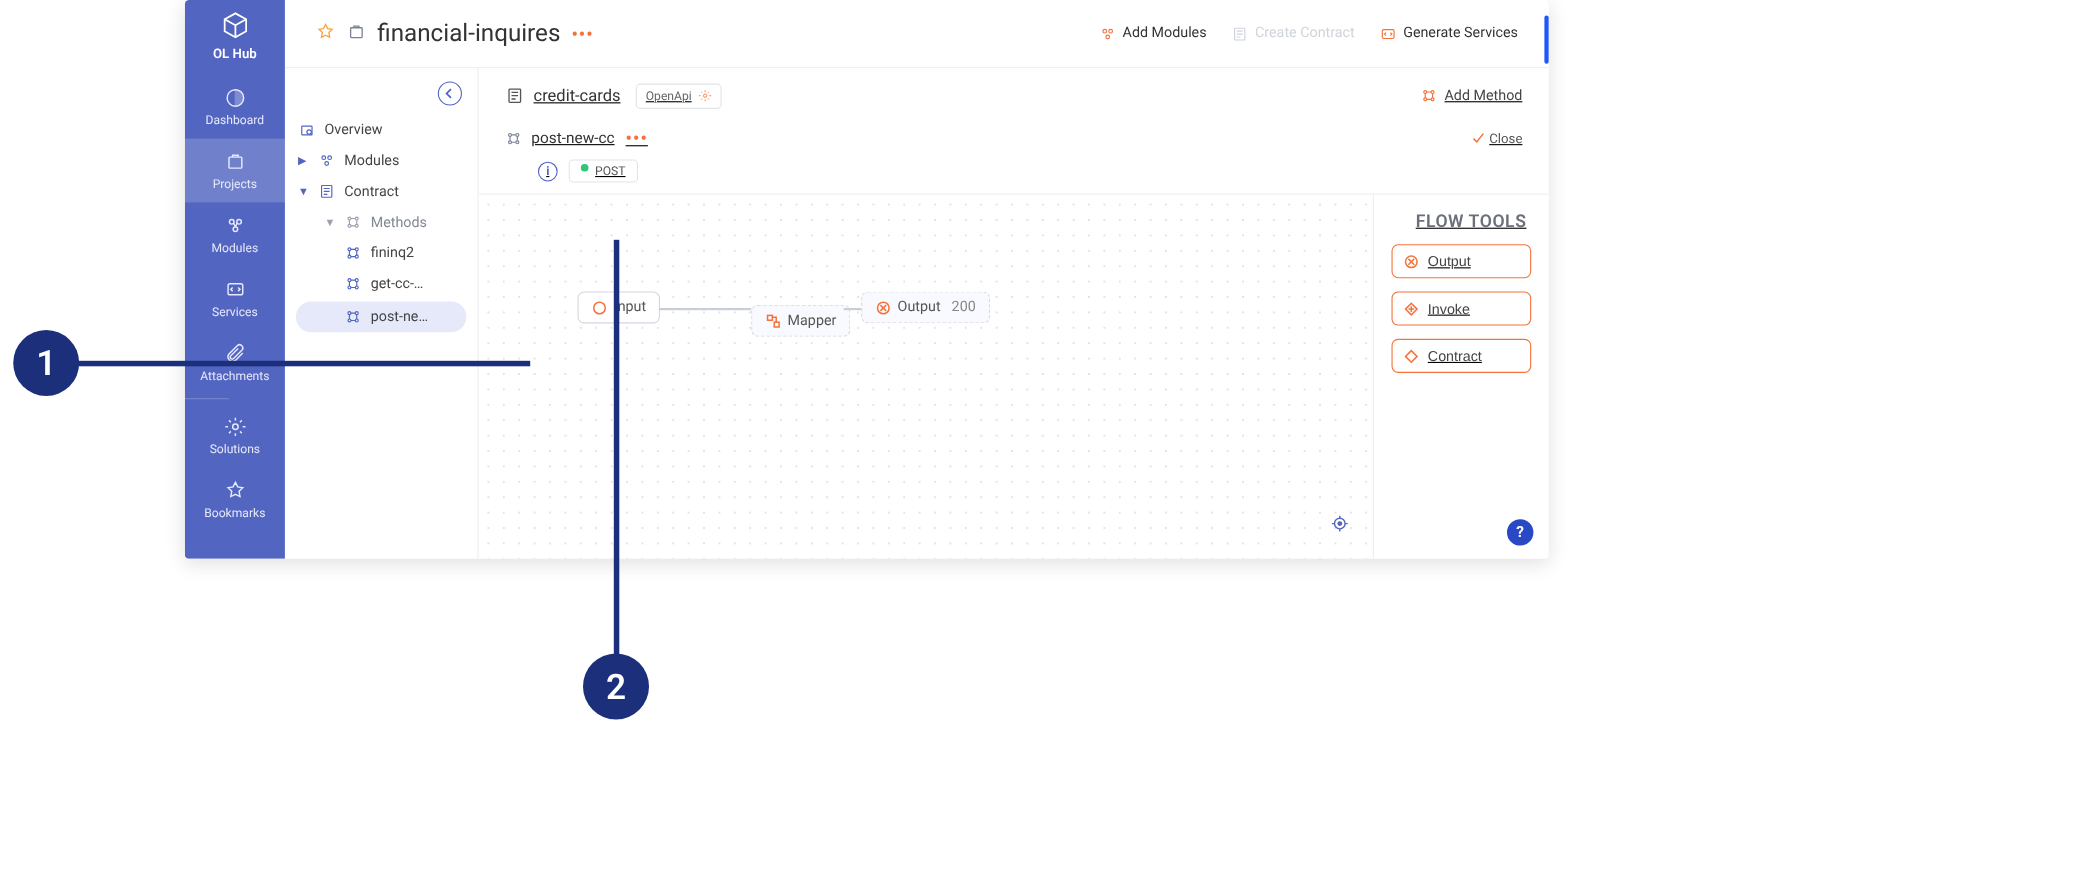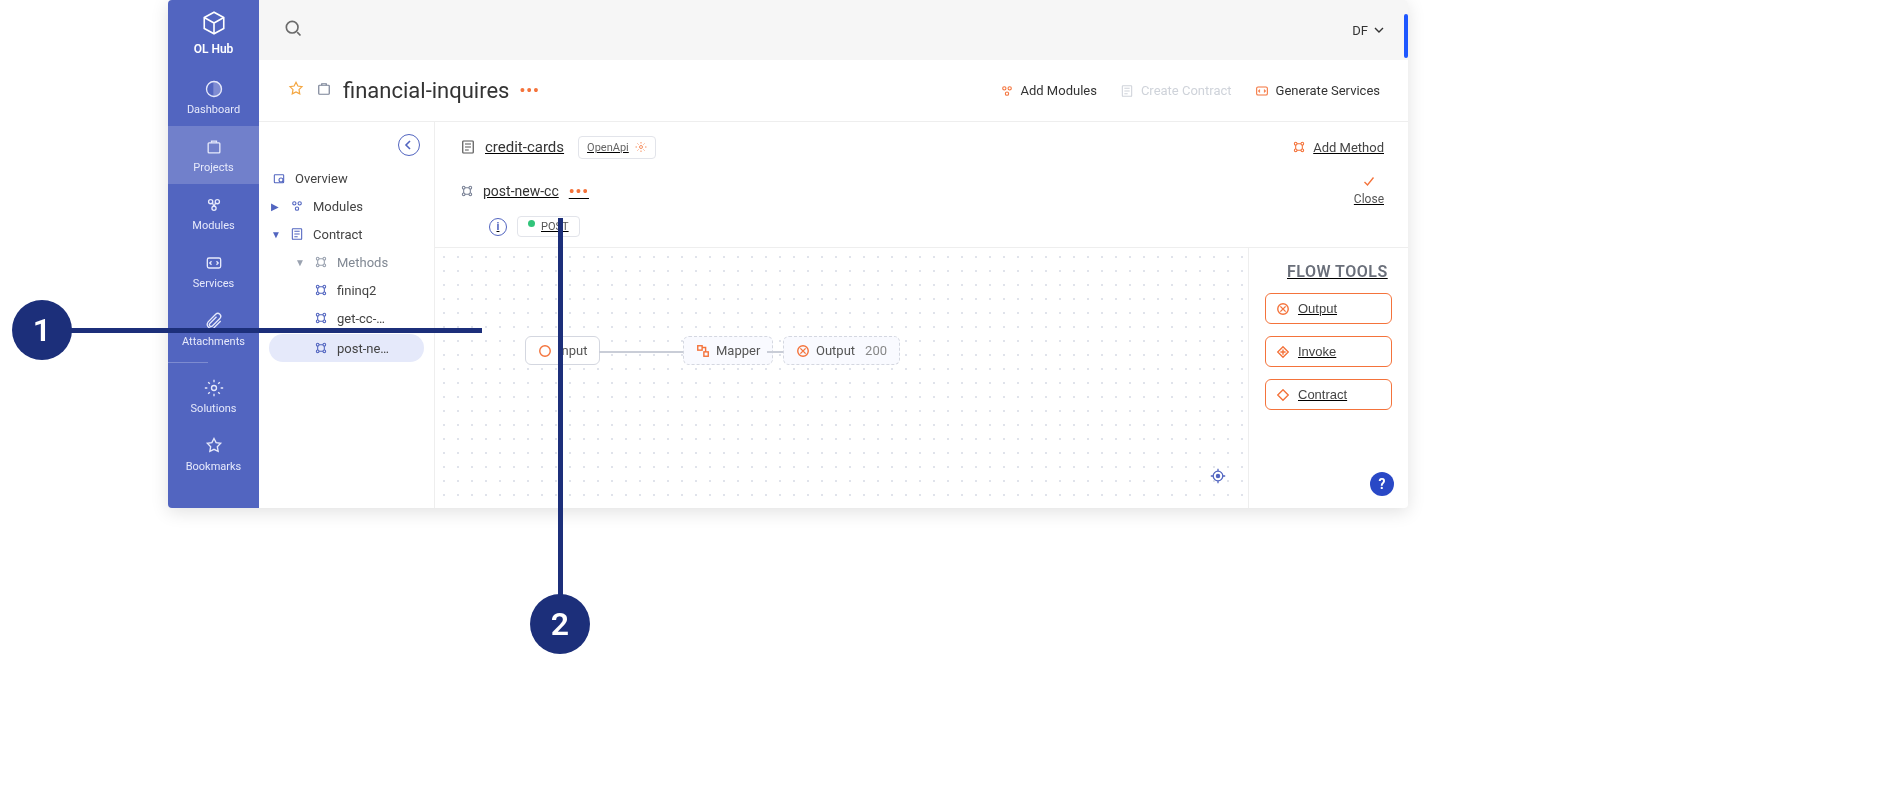--- a/index.html
+++ b/index.html
@@ -50,21 +50,21 @@
   .main { flex: 1; display: flex; flex-direction: column; min-width: 0; text-decoration: underline; }
   .contract-row { height: 50px; display: flex; align-items: center; padding: 0 24px; gap: 14px; justify-content: space-between; }
   .contract-row .left { display: flex; align-items: center; gap: 14px; }
   .contract-name { font-size: 15px; color: #333; display: flex; align-items: center; gap: 8px; }
   .pill { border: 1px solid #e2e4ea; border-radius: 4px; padding: 4px 8px; font-size: 11px; color: #666; display: flex; align-items: center; gap: 6px; cursor: pointer; }
   .pill svg { color: #f4733b; width: 12px; height: 12px; }
   .method-row { display: flex; align-items: center; padding: 4px 24px 10px 24px; gap: 10px; justify-content: space-between; }
   .method-row .left { display: flex; align-items: center; gap: 10px; }
   .method-name { font-size: 14px; color: #333; display: flex; align-items: center; gap: 8px; }
   .method-kebab { color: #f4733b; font-weight: 700; letter-spacing: 1px; cursor: pointer; }
-  .method-close { color: #f4733b; font-size: 12px; display: flex; align-items: center; gap: 4px; cursor: pointer; flex-direction: column; }
+  .method-close { color: #f4733b; font-size: 12px; display: flex; align-items: center; gap: 4px; cursor: pointer; }
   .method-close span.txt { color: #555; }
   .verb-row { display: flex; align-items: center; gap: 10px; padding: 0 24px 10px 54px; }
   .info-badge { width: 18px; height: 18px; border: 1.5px solid #5265c0; color: #5265c0; border-radius: 50%; display: flex; align-items: center; justify-content: center; font-size: 11px; font-weight: 700; cursor: pointer; }
   .verb-chip { border: 1px solid #e2e4ea; border-radius: 4px; padding: 3px 10px; font-size: 11px; color: #555; display: flex; gap: 6px; }
   .verb-chip .dot { width: 7px; height: 7px; border-radius: 50%; background: #31c47a; }
   
   .canvas-wrap { flex: 1; display: flex; border-top: 1px solid #eee; min-height: 0; }
   .canvas { flex: 1; position: relative; background-image: radial-gradient(#e0e3eb 1px, transparent 1px); background-size: 14px 14px; background-position: 2px 2px; }
   .node { position: absolute; border: 1px solid #d4d7e0; border-radius: 6px; background: #fff; padding: 6px 12px; font-size: 13px; display: flex; align-items: center; gap: 6px; color: #555; }
   .node.dashed { border-style: dashed; background: #f9faff; }
@@ -148,34 +148,20 @@
         <svg viewBox="0 0 24 24" fill="none" stroke="currentColor" stroke-width="1.6">
               <path d="M12 3l2.5 5 5.5.8-4 4 1 5.7L12 16l-5 2.5 1-5.7-4-4 5.5-.8L12 3Z"></path>
             </svg>
         <span>Bookmarks</span>
       </div>
     </div>
   </div>
 
   <div class="right" style="position:relative">
     <div class="blueedge"></div>
-    <div class="topbar">
-      <div class="search">
-        <svg viewBox="0 0 24 24" width="20" height="20" fill="none" stroke="currentColor" stroke-width="2">
-              <circle cx="11" cy="11" r="7"></circle>
-              <path d="M21 21l-4-4"></path>
-            </svg>
-      </div>
-      <div class="user-chip">
-        <span>DF</span>
-        <svg viewBox="0 0 10 6">
-              <path d="M1 1l4 4 4-4" fill="none" stroke="#333" stroke-width="1.4"></path>
-            </svg>
-      </div>
-    </div>
 
     <div class="proj-header">
       <div class="proj-title">
         <span class="star">
           <svg viewBox="0 0 24 24" width="18" height="18" fill="none" stroke="currentColor" stroke-width="1.6">
                 <path d="M12 3l2.5 5 5.5.8-4 4 1 5.7L12 16l-5 2.5 1-5.7-4-4 5.5-.8L12 3Z"></path>
               </svg>
         </span>
         <span style="color:#7a8296">
           <svg viewBox="0 0 24 24" width="18" height="18" fill="none" stroke="currentColor" stroke-width="1.6">
@@ -352,21 +338,21 @@
 
         <div class="canvas-wrap">
           <div class="canvas">
             <div class="node" style="left:90px; top:88px">
               <svg viewBox="0 0 16 16" fill="none" stroke="#f4733b" stroke-width="1.6">
                     <circle cx="8" cy="8" r="6"></circle>
                   </svg>
               <span>Input</span>
             </div>
             <div class="conn" style="left:164px; top:103px; width:84px"></div>
-            <div class="node dashed" style="left:248px; top:88px">
+            <div class="node dashed" style="left:248px; top:100px">
               <svg viewBox="0 0 16 16" fill="none" stroke="#f4733b" stroke-width="1.6">
                     <rect x="2" y="2" width="5" height="5"></rect>
                     <rect x="9" y="9" width="5" height="5"></rect>
                     <path d="M7 4h4v5"></path>
                   </svg>
               <span>Mapper</span>
             </div>
             <div class="conn" style="left:332px; top:103px; width:16px"></div>
             <div class="node dashed" style="left:348px; top:88px">
               <svg viewBox="0 0 16 16" fill="none" stroke="#f4733b" stroke-width="1.6">

